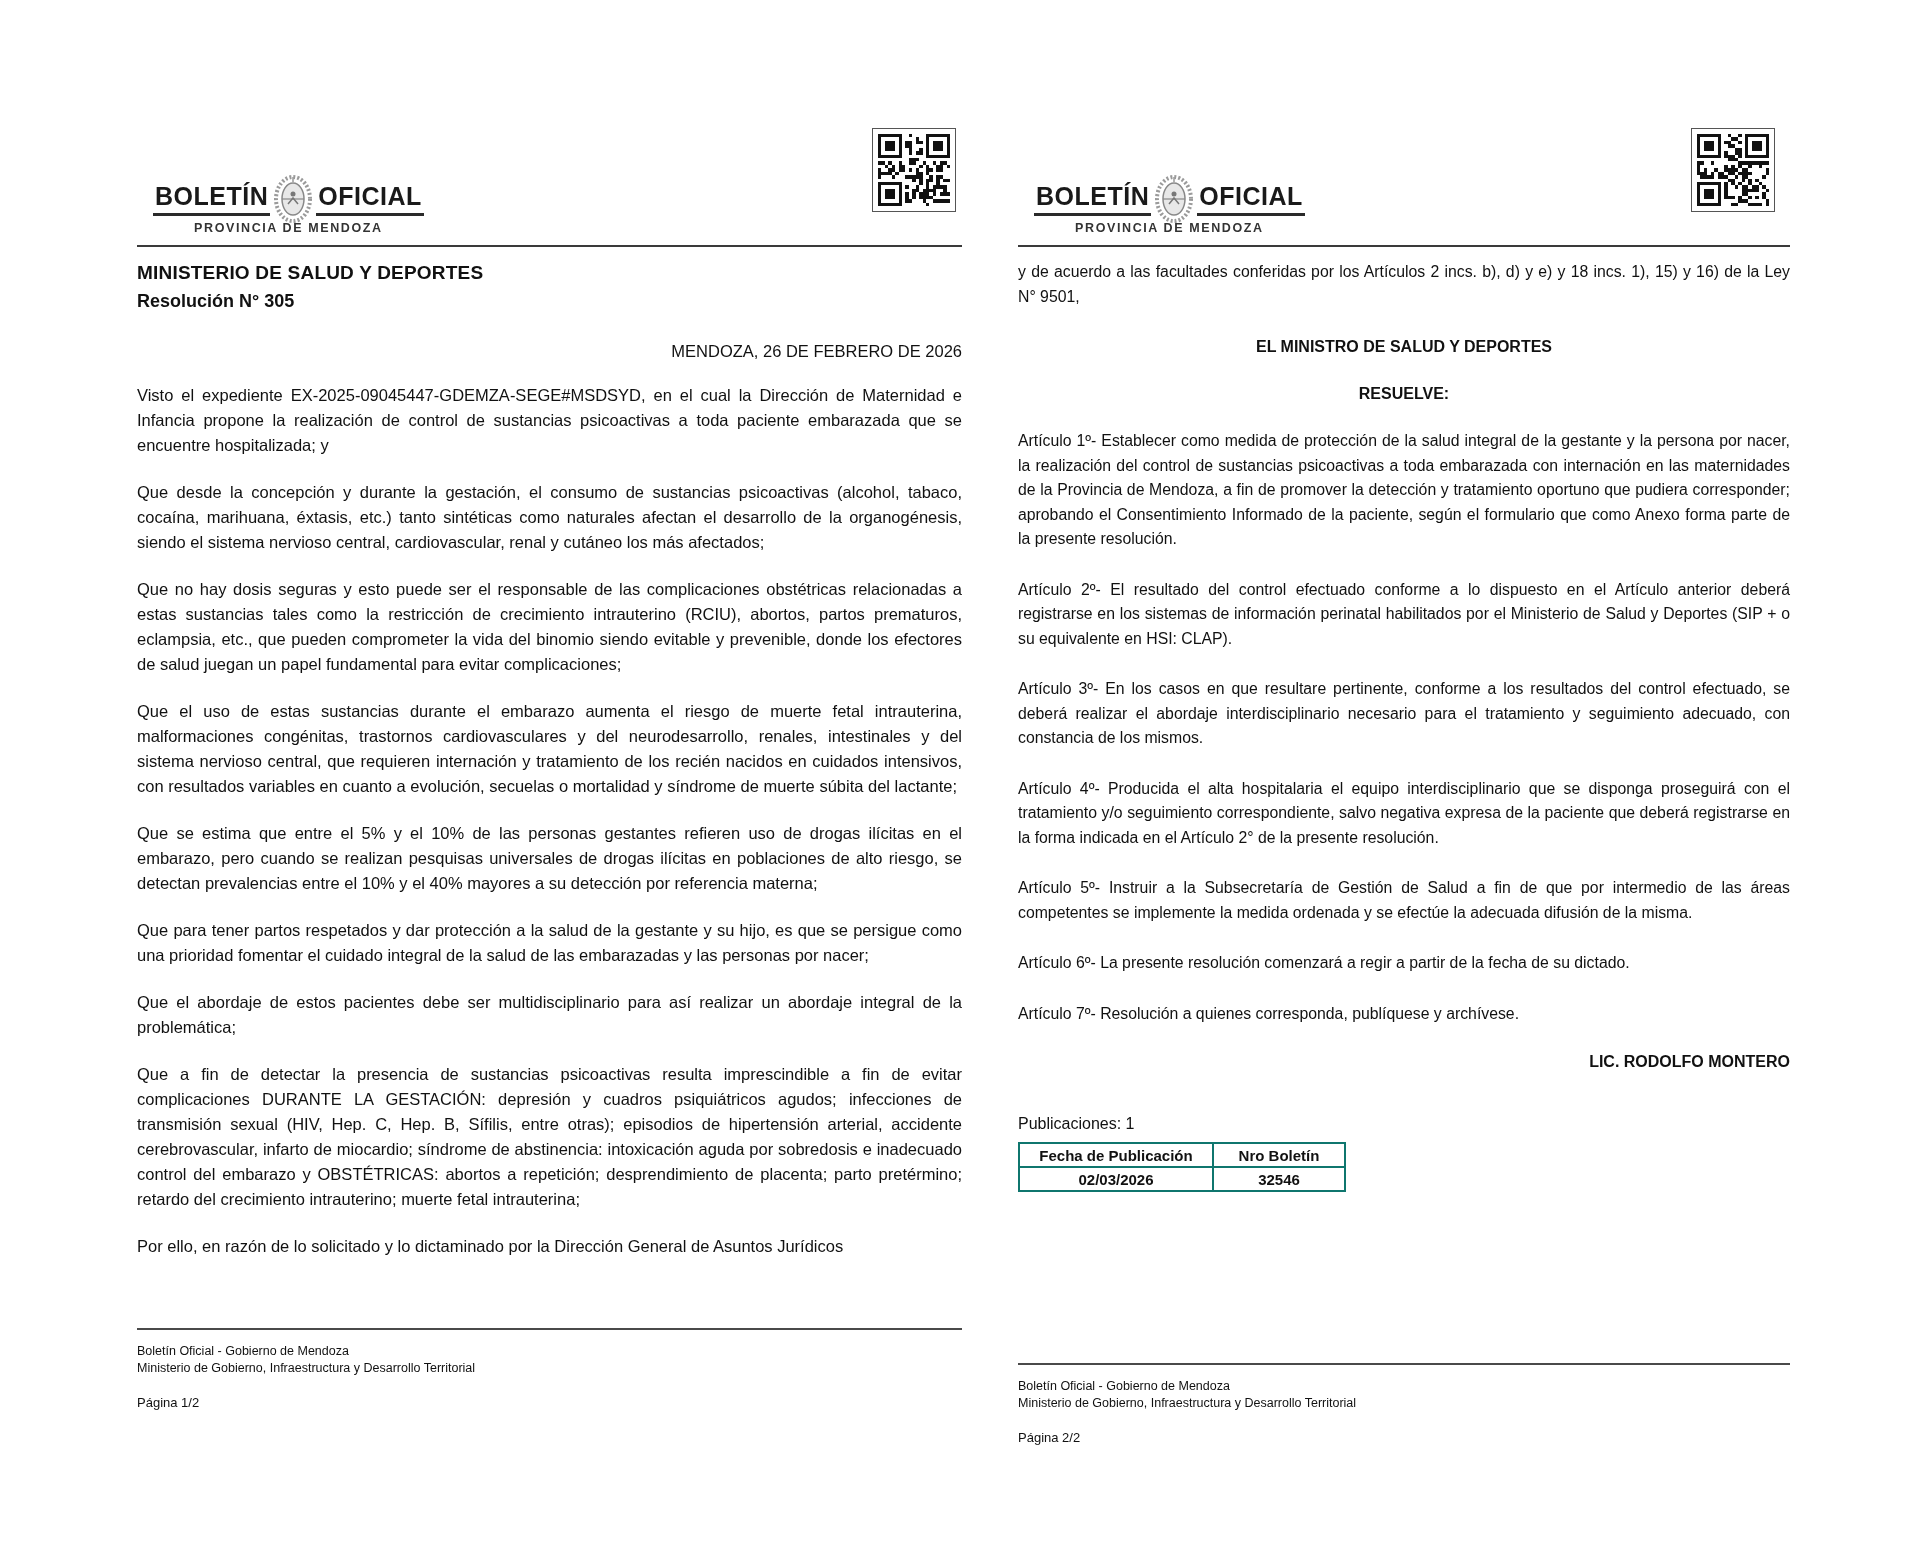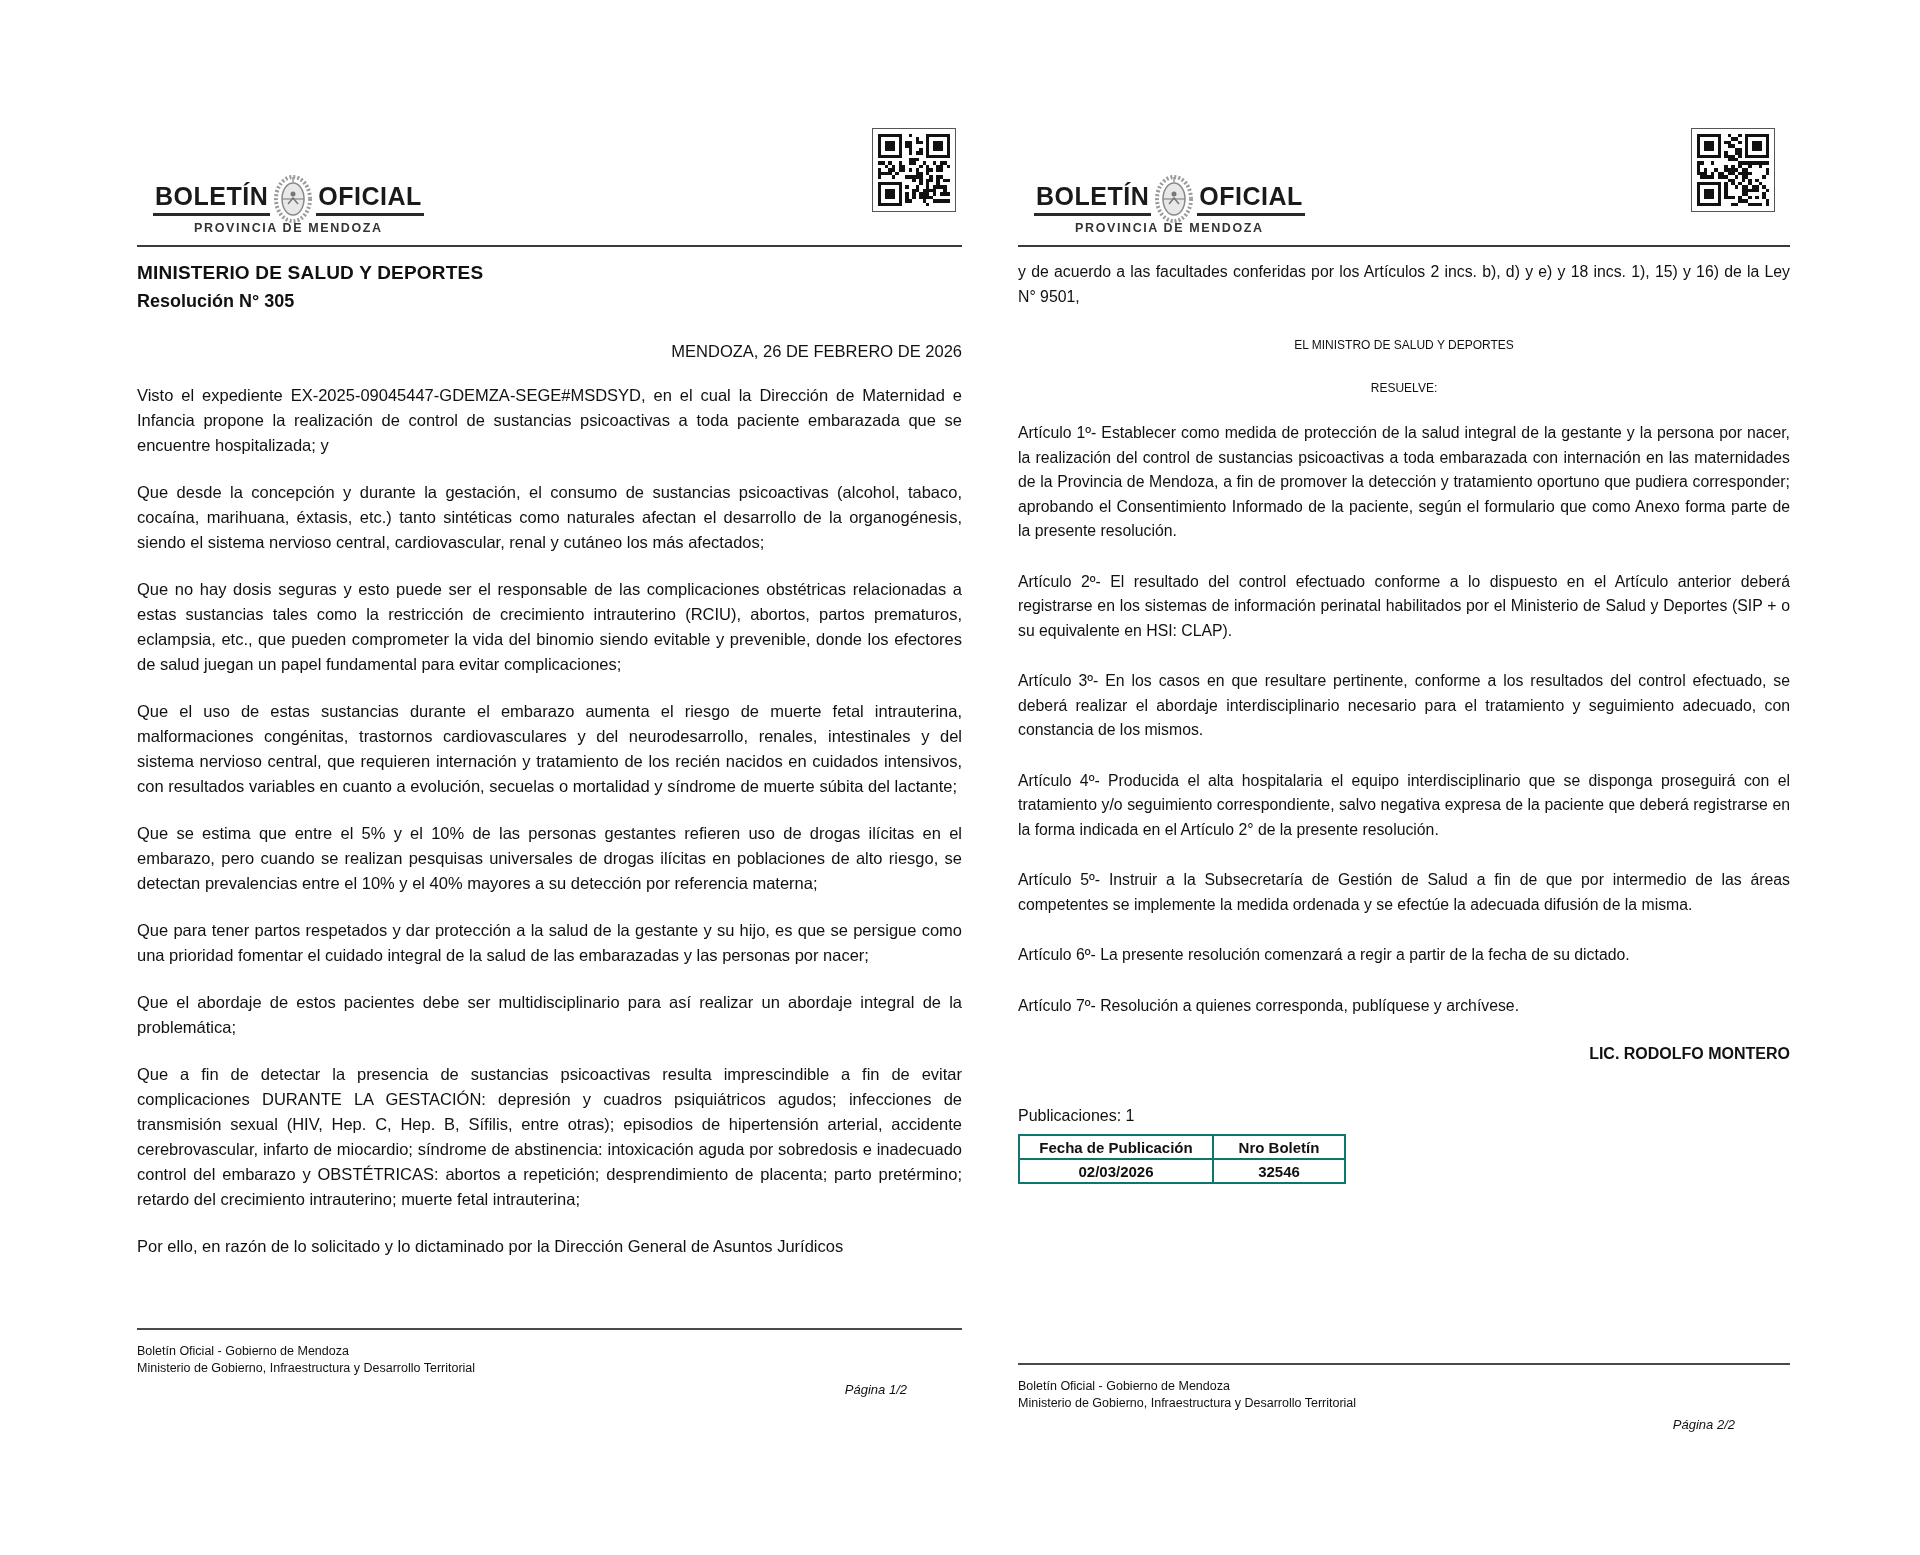--- a/index.html
+++ b/index.html
@@ -40,42 +40,42 @@
   .dateline{font-size:16.5px;margin:30px 0 0 0;text-align:right;}
   .body-p{
     font-size:16.5px;line-height:25px;margin:22px 0 0 0;
     text-align:justify;text-justify:inter-word;
   }
   .plain{text-align:left;}
 
   
   .page2 .body-p{font-size:15.8px;line-height:24.5px;margin:26px 0 0 0;}
   .page2 .intro{margin-top:13px;}
-  .center-head{font-size:12px;font-weight:normal;text-align:center;margin:29px 0 0 0;}
+  .center-head{font-size:16px;font-weight:bold;text-align:center;margin:29px 0 0 0;}
   .signature{font-size:16px;font-weight:bold;text-align:right;margin:27px 0 0 0;}
   .publications{font-size:16px;margin:44px 0 0 0;}
 
   table.pub-table{
     border-collapse:collapse;margin-top:9px;table-layout:fixed;
     font-size:15px;
   }
   table.pub-table th,table.pub-table td{
     border:2px solid #0f766e;text-align:center;padding:2px 6px;height:18px;
     font-weight:bold;
   }
   table.pub-table th:first-child,table.pub-table td:first-child{width:180px;}
   table.pub-table th:last-child,table.pub-table td:last-child{width:118px;}
 
   
   .footer{position:absolute;left:0;right:0;}
   .page1 .footer{top:1328px;}
   .page2 .footer{top:1363px;}
   .footer-rule{border-top:2px solid #4a4a4a;margin-bottom:13px;}
   .footer-line{font-size:12.5px;line-height:17px;color:#111;}
-  .page-label{font-size:13px;text-align:right;padding-right:55px;margin-top:5px;font-style:italic;}
+  .page-label{font-size:13px;padding-right:55px;margin-top:18px;}
 </style>
 </head>
 <body>
 
 <div class="doc">
 
   <section class="page page1">
     <header class="header">
       <div class="brand">
         <div class="brand-row">

